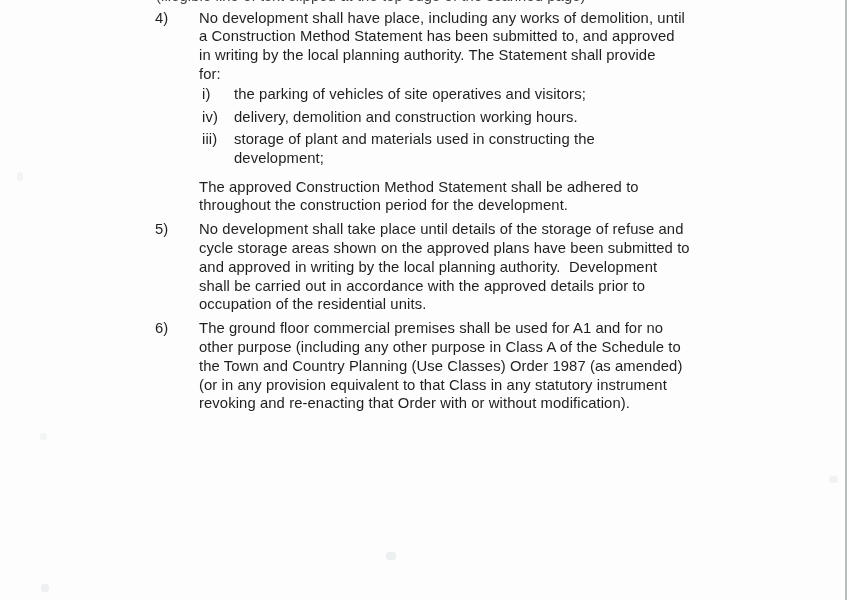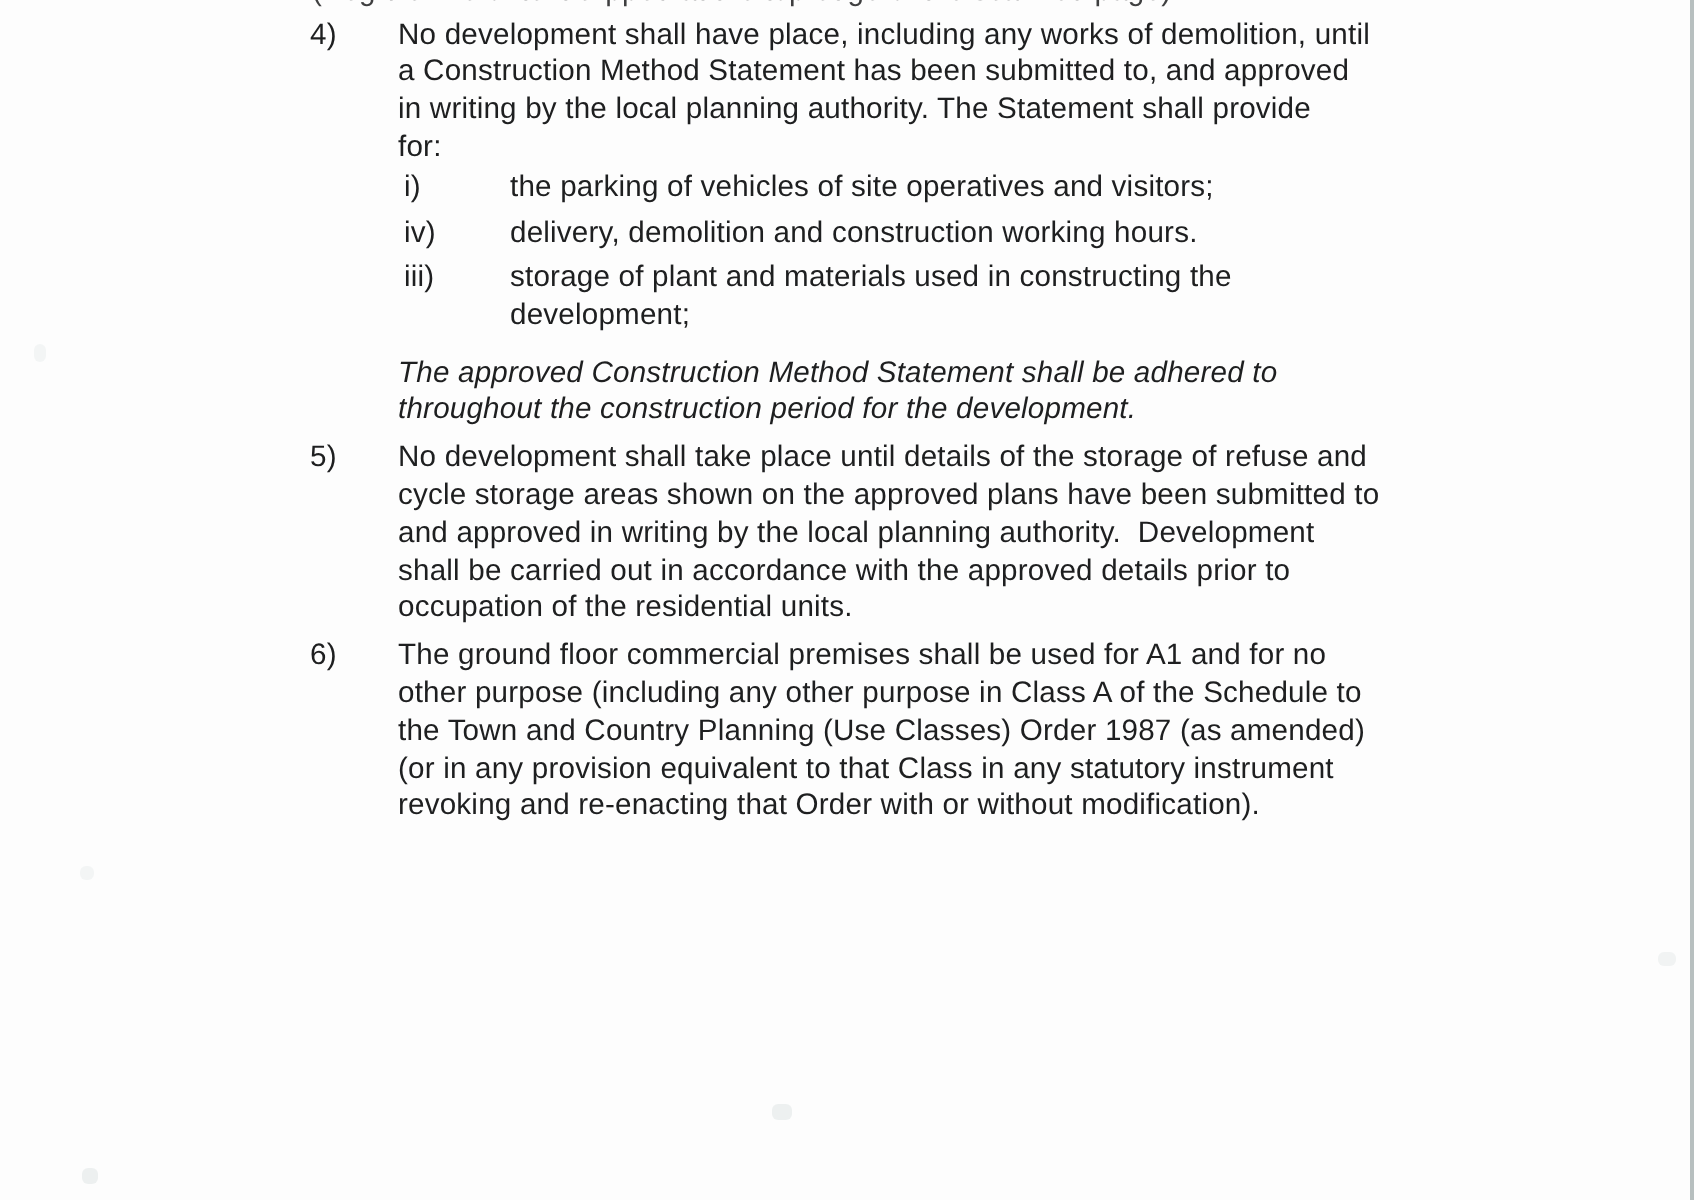--- a/index.html
+++ b/index.html
@@ -63,22 +63,22 @@
     align-items: flex-start;
     margin-top: 3.7px;
   }
   .subitem:first-child { margin-top: 0; }
   .subnum {
     box-sizing: border-box;
     width: 35px;
     padding-left: 3px;
     flex-shrink: 0;
   }
-  .subtext { white-space: pre-wrap; margin-left: 21px; }
-  .closing { margin-top: 10px; font-style: italic; }
+  .subtext { white-space: pre-wrap; }
+  .closing { margin-top: 10px; }
   
   .scan-edge {
     position: absolute;
     top: 0;
     width: 1.5px;
     height: 600px;
     background: #a9b3b3;
     opacity: 0.85;
   }
   

